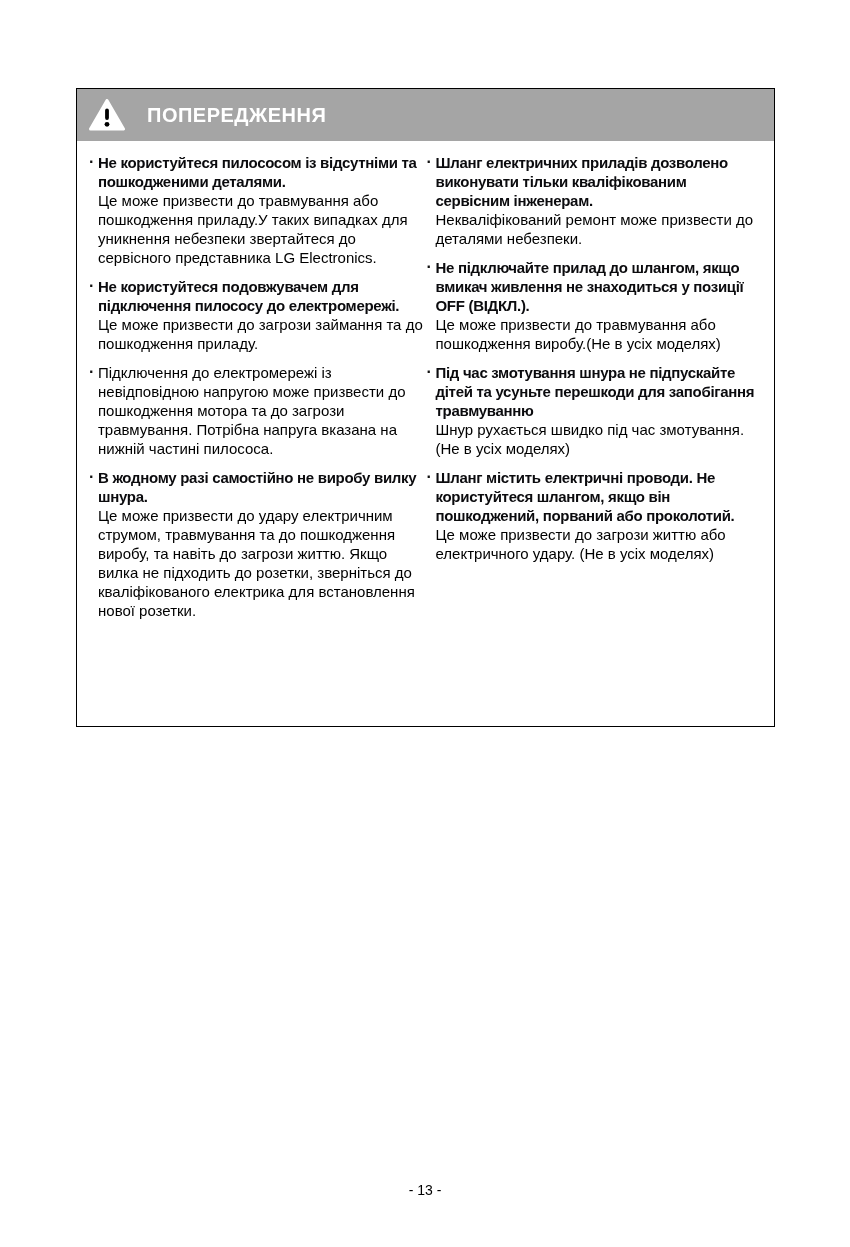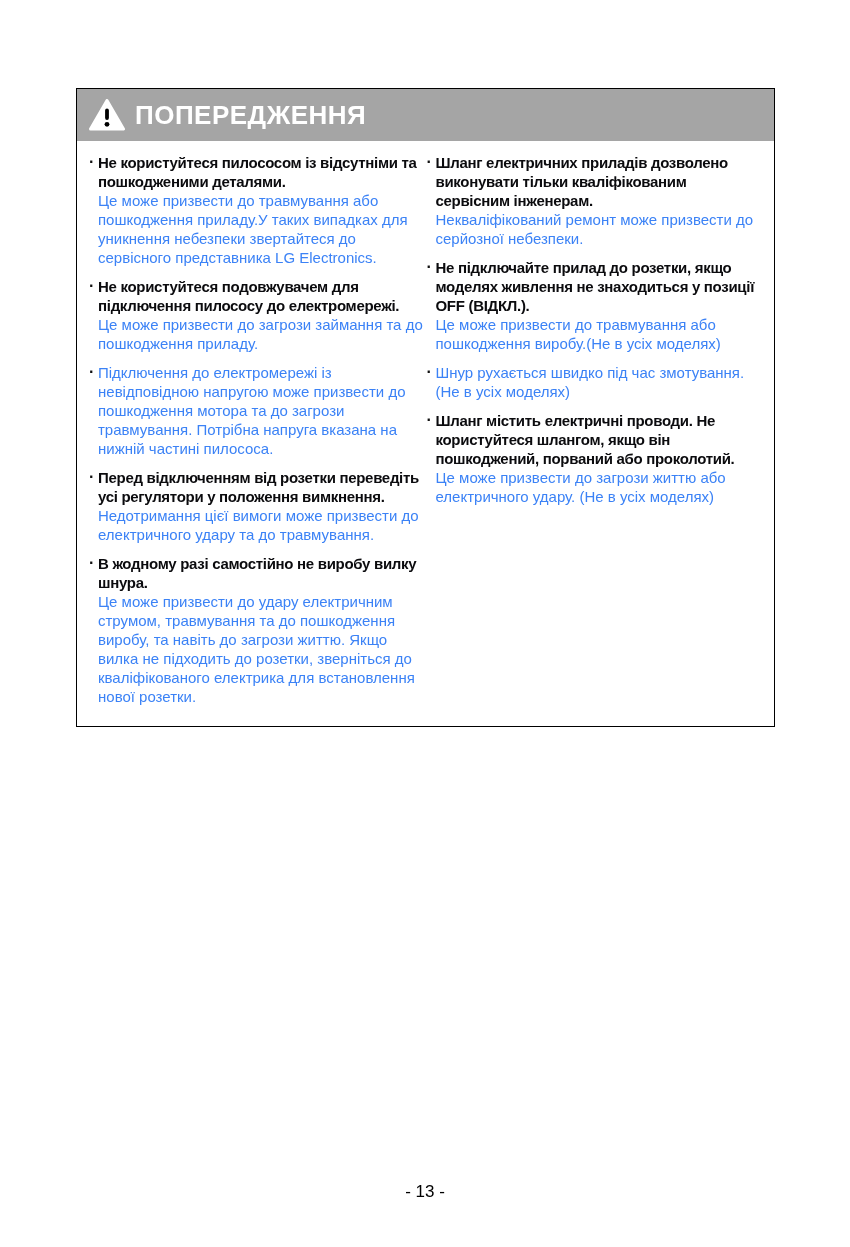--- a/index.html
+++ b/index.html
@@ -29,23 +29,23 @@
     padding-left: 12px;
   }
   .warning-header .tri-icon {
     width: 36px; height: 32px;
     display: inline-block;
     flex: 0 0 auto;
   }
   .warning-title {
     color: #ffffff;
     font-weight: bold;
-    font-size: 26px;
+    font-size: 20px;
     letter-spacing: 0.5px;
-    margin-left: 10px;
+    margin-left: 22px;
     transform: scaleY(1.02);
   }
   .columns {
     display: flex;
     padding: 12px 10px 0 12px;
   }
   .col {
     width: 50%;
   }
   .bullet {
@@ -61,28 +61,28 @@
     left: 0; top: -1px;
     font-weight: bold;
     font-size: 16px;
   }
   .b-bold {
     font-weight: bold;
     letter-spacing: -0.3px;
     color: #0b0b0e;
   }
   .b-body {
-    color: #3b82f6;
+    color: #000000;
   }
   .page-number {
     position: absolute;
     top: 1182px;
     left: 0; right: 0;
     text-align: center;
-    font-size: 17px;
+    font-size: 14px;
     color: #000000;
   }
 </style>
 </head>
 <body>
 
 <div class="page">
 
   <div class="warning-box">
 
@@ -105,39 +105,36 @@
           <div class="b-body">Це може призвести до травмування або пошкодження приладу.У таких випадках для уникнення небезпеки звертайтеся до сервісного представника LG Electronics.</div>
         </div>
         <div class="bullet">
           <div class="b-bold">Не користуйтеся подовжувачем для підключення пилососу до електромережі.</div>
           <div class="b-body">Це може призвести до загрози займання та до пошкодження приладу.</div>
         </div>
         <div class="bullet">
           <div class="b-body">Підключення до електромережі із невідповідною напругою може призвести до пошкодження мотора та до загрози травмування. Потрібна напруга вказана на нижній частині пилососа.</div>
         </div>
         <div class="bullet">
-          <div class="b-bold">Перед відключенням від розетки переведіть усі регулятори у положення вимкнення.</div>
-          <div class="b-body">Недотримання цієї вимоги може призвести до електричного удару та до травмування.</div>
-        </div>
-        <div class="bullet">
           <div class="b-bold">В жодному разі самостійно не виробу вилку шнура.</div>
           <div class="b-body">Це може призвести до удару електричним струмом, травмування та до пошкодження виробу, та навіть до загрози життю. Якщо вилка не підходить до розетки, зверніться до кваліфікованого електрика для встановлення нової розетки.</div>
         </div>
       </div>
 
       <div class="col">
         <div class="bullet">
           <div class="b-bold">Шланг електричних приладів дозволено виконувати тільки кваліфікованим сервісним інженерам.</div>
-          <div class="b-body">Некваліфікований ремонт може призвести до серйозної небезпеки.</div>
+          <div class="b-body">Некваліфікований ремонт може призвести до деталями небезпеки.</div>
         </div>
         <div class="bullet">
-          <div class="b-bold">Не підключайте прилад до розетки, якщо моделях живлення не знаходиться у позиції OFF (ВІДКЛ.).</div>
+          <div class="b-bold">Не підключайте прилад до шлангом, якщо вмикач живлення не знаходиться у позиції OFF (ВІДКЛ.).</div>
           <div class="b-body">Це може призвести до травмування або пошкодження виробу.(Не в усіх моделях)</div>
         </div>
         <div class="bullet">
+          <div class="b-bold">Під час змотування шнура не підпускайте дітей та усуньте перешкоди для запобігання травмуванню</div>
           <div class="b-body">Шнур рухається швидко під час змотування. (Не в усіх моделях)</div>
         </div>
         <div class="bullet">
           <div class="b-bold">Шланг містить електричні проводи. Не користуйтеся шлангом, якщо він пошкоджений, порваний або проколотий.</div>
           <div class="b-body">Це може призвести до загрози життю або електричного удару. (Не в усіх моделях)</div>
         </div>
       </div>
 
     </div>
   </div>

